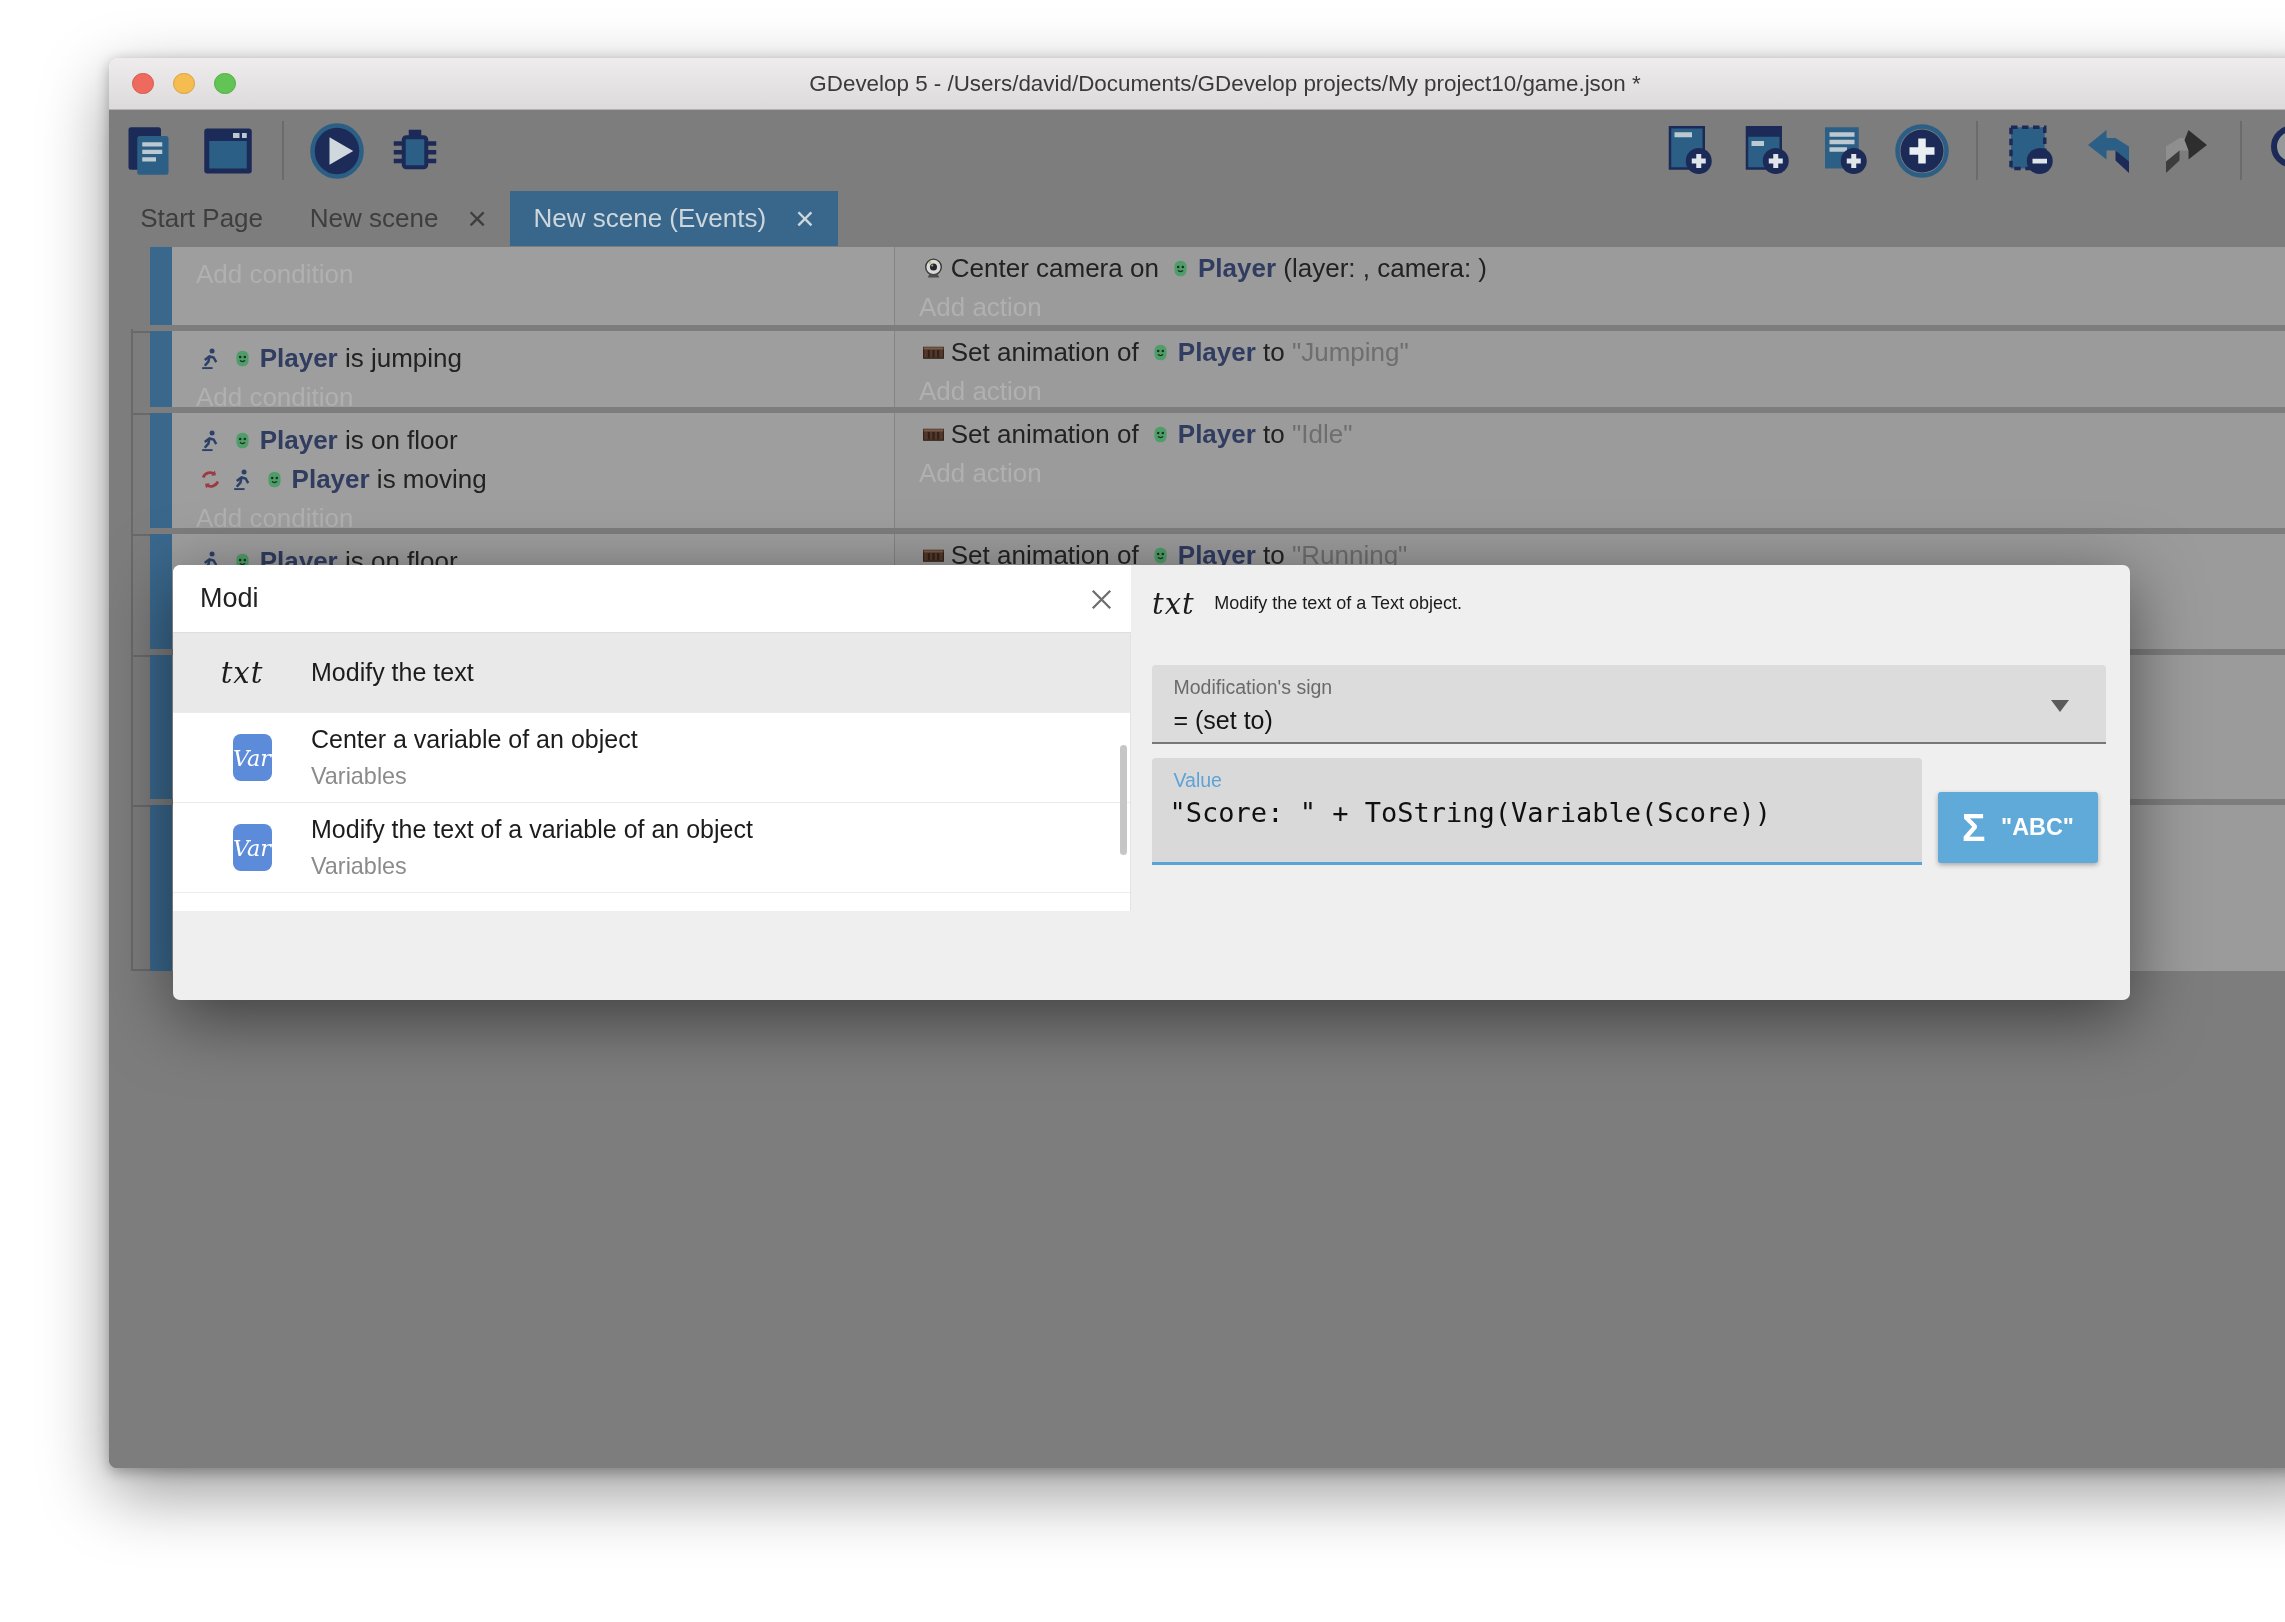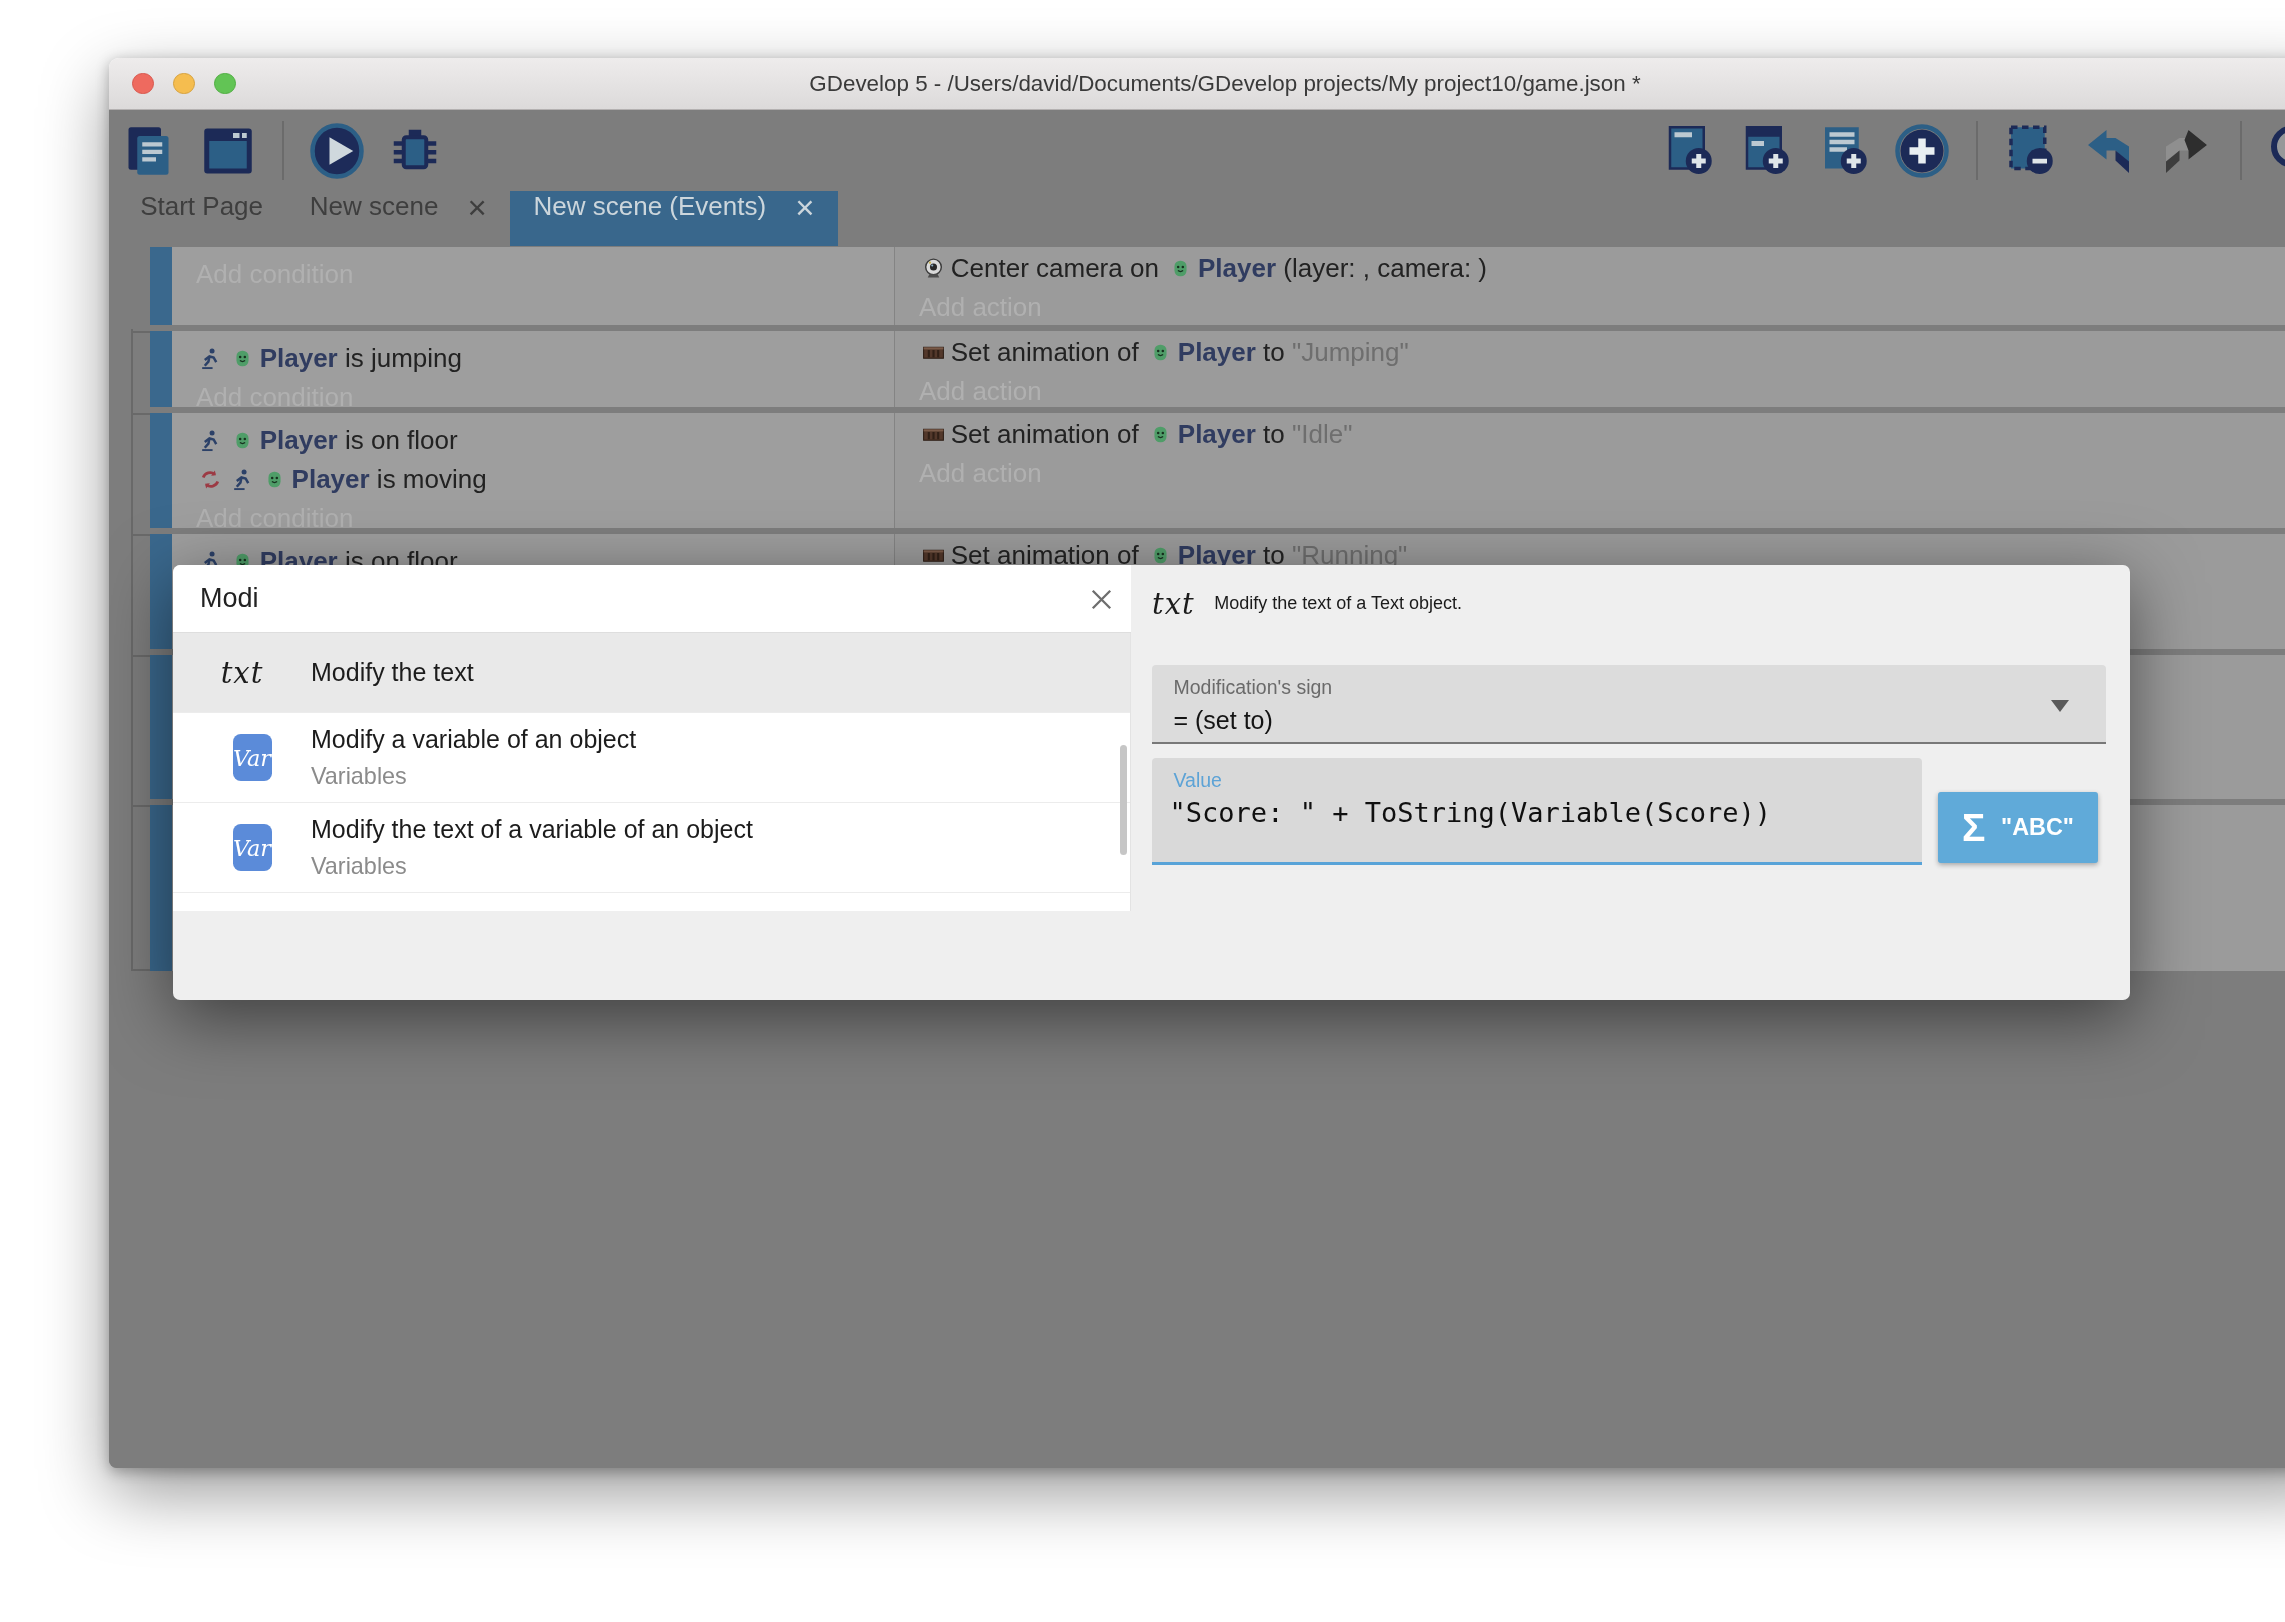--- a/index.html
+++ b/index.html
@@ -25,21 +25,21 @@
   
   .tb-group{position:absolute;top:7.8px;display:flex;align-items:center;gap:17.6px;height:66px;}
   .tb-left{left:11.7px;}
   .tb-right{right:15.6px;}
   .tb-btn{width:60px;height:60px;display:flex;align-items:center;justify-content:center;}
   .tb-btn svg{width:60px;height:60px;}
   .tb-div{width:2px;height:59px;background:#6b6b6b;margin:0 5.9px;}
 
   
   .tabbar{position:absolute;left:0;top:81px;right:0;height:55px;display:flex;padding-left:7.8px;}
-  .tab{display:flex;padding:0 23.4px;font-size:26px;color:#3e3e3e;cursor:default;}
+  .tab{display:flex;align-items:center;padding:0 23.4px;font-size:26px;color:#3e3e3e;cursor:default;}
   .tab.active{background:#39678c;color:#ccd6dc;}
   .tab .x{font-size:33px;font-weight:300;margin-left:29px;line-height:1;}
 
   
   .sheet{position:absolute;left:0;top:136px;right:0;bottom:0;background:#7d7d7d;overflow:hidden;}
   .event-row{position:absolute;left:41px;right:0;display:flex;
              box-shadow:inset 0 1px 0 rgba(0,0,0,.14), inset 0 -1px 0 rgba(0,0,0,.14);}
   .ebar{width:21.5px;background:#3a688d;}
   .cond{width:723px;background:#9e9e9e;border-right:1px solid #848484;box-sizing:border-box;
         padding-top:8px;overflow:hidden;}
@@ -426,21 +426,21 @@
             </div>
             <div class="li-text">
               <div class="li-title">Modify the text</div>
             </div>
           </div>
           <div class="li" style="height: 90px;">
             <div class="li-iconbox">
               <span class="var-badge">Var</span>
             </div>
             <div class="li-text">
-              <div class="li-title">Modify a variable of an object</div>
+              <div class="li-title">Center a variable of an object</div>
               <div class="li-sub">Variables</div>
             </div>
           </div>
           <div class="li" style="height: 90px;">
             <div class="li-iconbox">
               <span class="var-badge">Var</span>
             </div>
             <div class="li-text">
               <div class="li-title">Modify the text of a variable of an object</div>
               <div class="li-sub">Variables</div>

